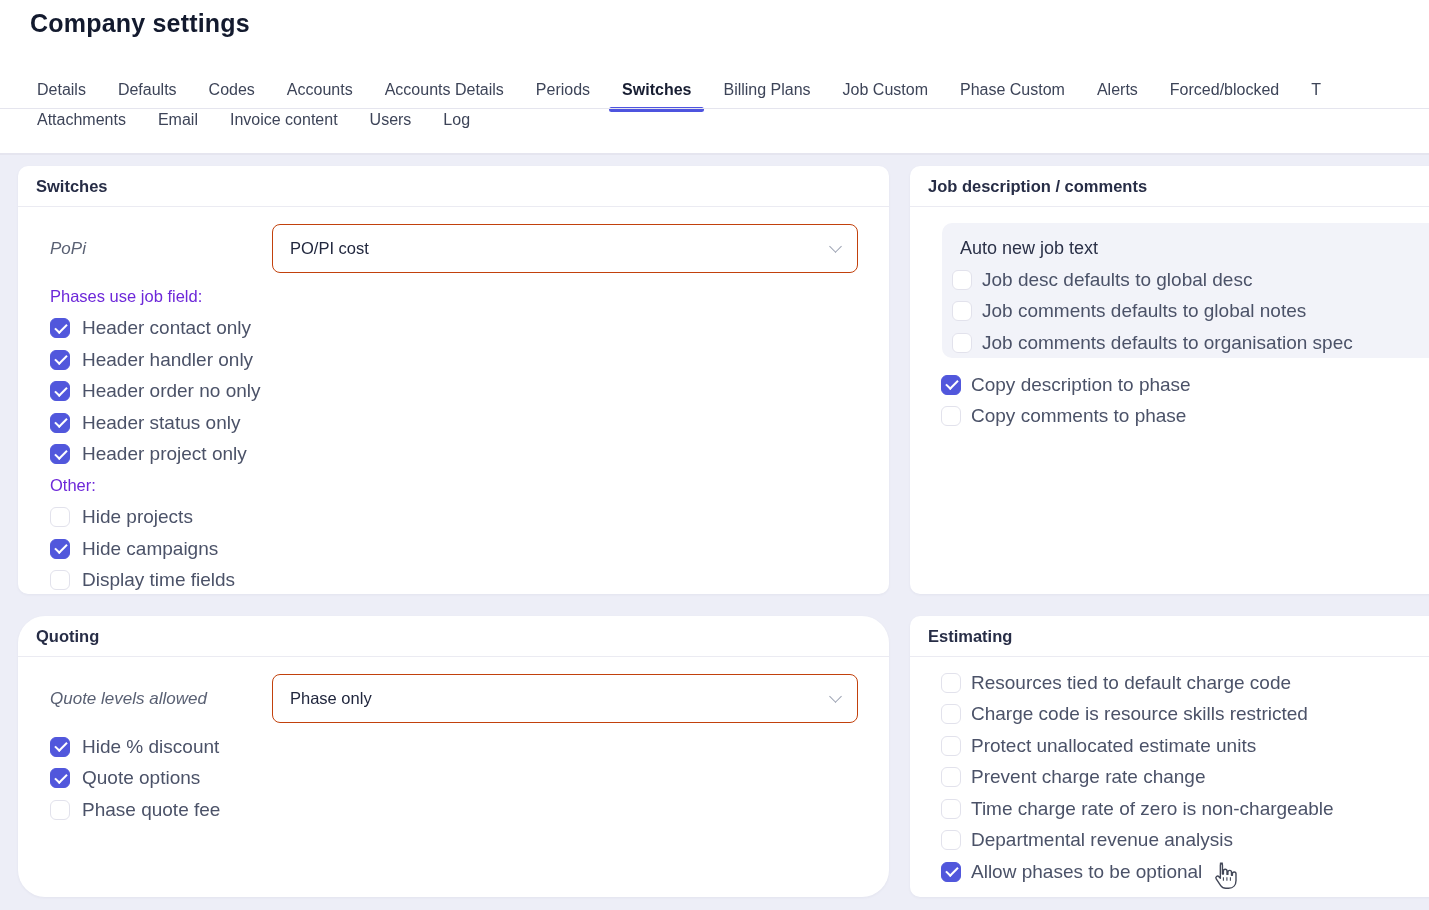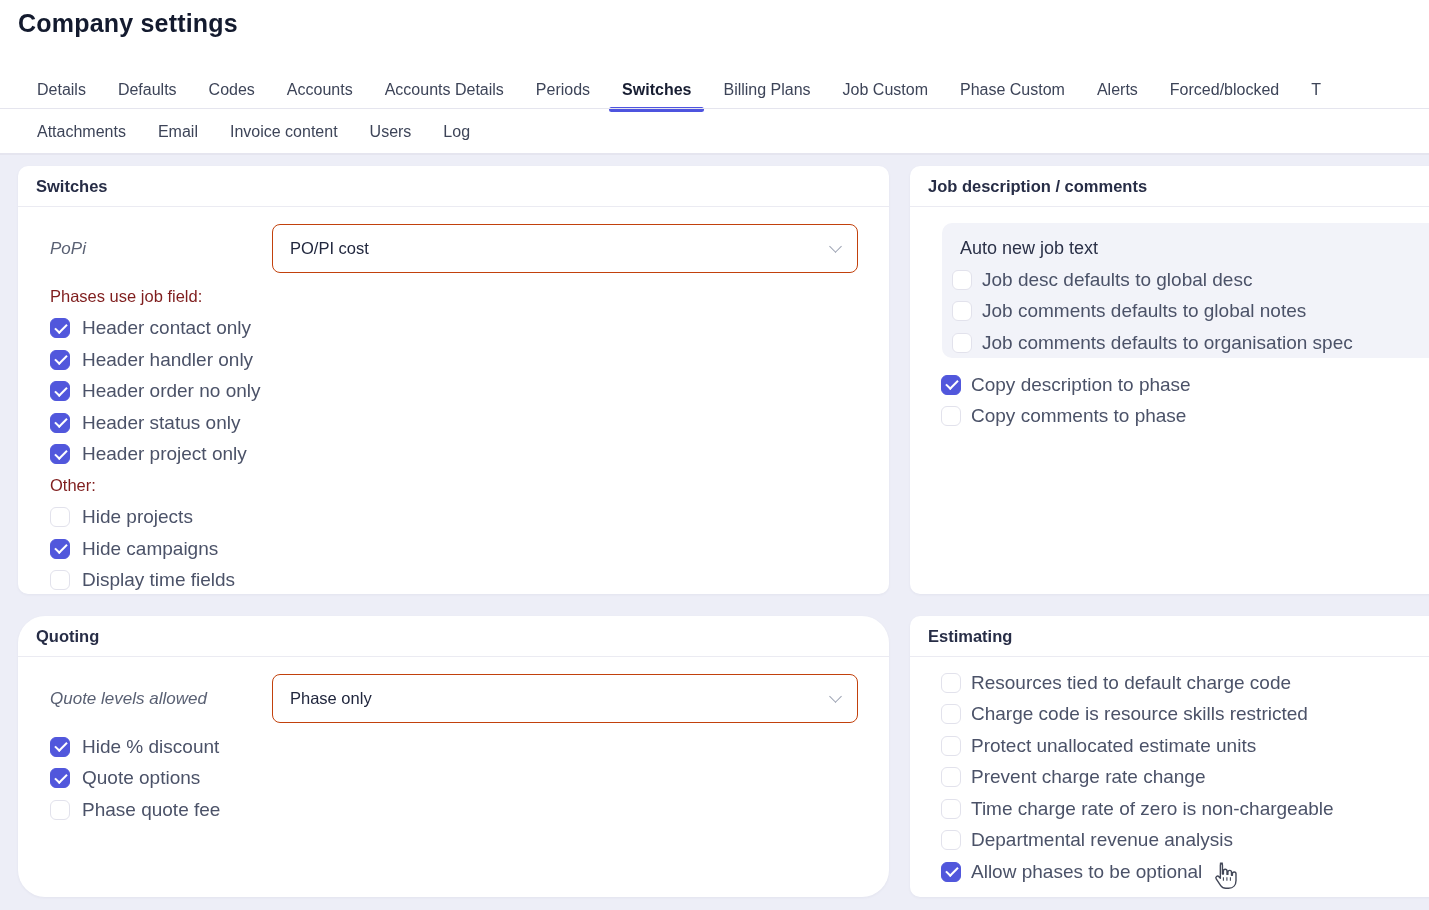--- a/index.html
+++ b/index.html
@@ -2,25 +2,25 @@
 <html><head>
 <meta charset="utf-8">
 <style>
   * { margin:0; padding:0; box-sizing:border-box; }
   html,body { width:1429px; height:910px; }
   body { font-family:"Liberation Sans", sans-serif; overflow:hidden; }
   .screen { position:relative; width:1429px; height:910px; background:#EDEEF7; overflow:hidden; }
 
   
   .page-header { position:absolute; top:0; left:0; width:100%; height:155px; background:#ffffff; border-bottom:2px solid #E5E5EF; z-index:2; }
-  .page-title { position:absolute; top:9px; left:18px; font-size:25px; font-weight:700; color:#131A2E; letter-spacing:0.2px; }
+  .page-title { position:absolute; top:9px; left:30px; font-size:25px; font-weight:700; color:#131A2E; letter-spacing:0.2px; }
 
   .tabs-row { position:absolute; left:21px; display:flex; height:40px; }
   .tabs-row1 { top:70px; }
-  .tabs-row2 { top:112px; }
+  .tabs-row2 { top:100px; }
   .row1-line { position:absolute; top:108px; left:0; width:100%; height:1px; background:#E5E5EE; }
   .tab { position:relative; padding:0 13px; margin:0 3px; font-size:16px; line-height:40px; color:#3D4458; white-space:nowrap; cursor:pointer; }
   .tab.checked { color:#171D31; font-weight:700; }
   .tab.checked::after { content:""; position:absolute; left:0; right:0; bottom:-2px; height:5px; border-radius:3px; background:#4E54DF; }
 
   
   .panel { position:absolute; background:#ffffff; border-radius:10px; box-shadow:0 1px 3px rgba(30,35,80,0.05); }
   .panel-switches   { left:18px;  top:166px; width:871px; height:428px; }
   .panel-jobdesc    { left:910px; top:166px; width:560px; height:428px; }
   .panel-quoting    { left:18px;  top:616px; width:871px; height:281px;border-radius:27px; }
@@ -29,21 +29,21 @@
   .panel-title { font-size:16.5px; font-weight:700; color:#272D46; }
 
   
   .field-row { display:flex; align-items:center; margin:17px 31px 0 32px; }
   .field-label { flex:0 0 222px; font-size:17px; color:#596073;font-style:italic; }
   .select { flex:1; height:49px; background:#fff; border:1px solid #c2410c; border-radius:8px; display:flex; align-items:center; justify-content:space-between; padding:0 17px; cursor:pointer; }
   .select-value { font-size:16.5px; color:#21273E; }
   .chevron { width:9px; height:9px; border-right:1.8px solid #9BA1B2; border-bottom:1.8px solid #9BA1B2; transform:rotate(45deg); margin-top:-5px; }
 
   
-  .section-label { margin-left:32px; height:31.5px; line-height:31.5px; font-size:16.5px; color:#7f1d1d; }
+  .section-label { margin-left:32px; height:31.5px; line-height:31.5px; font-size:16.5px; color:#6d28d9; }
   .check-row { display:flex; align-items:center; height:31.5px; cursor:pointer; }
   .ml32 { margin-left:32px; } .ml31 { margin-left:31px; }
   .g12 .cb { margin-right:12px; } .g10 .cb { margin-right:10px; }
   .cb { width:20px; height:20px; flex:0 0 20px; border-radius:6px; background:#fff; border:1.5px solid #E2E2EC; position:relative; }
   .cb.checked { background:#5157DC; border-color:#5157DC; }
   .cb.checked::after { content:""; position:absolute; left:3.6px; top:4.6px; width:9.5px; height:4.8px; border-left:2.4px solid #fff; border-bottom:2.4px solid #fff; transform:rotate(-45deg); }
   .cb-label { font-size:19px; color:#4B5268; white-space:nowrap; }
 
   
   .auto-box { margin:16px 0 0 32px; height:135px; background:#F2F3F9; border-radius:10px; padding:10px 0 0 10px; overflow:hidden; }

